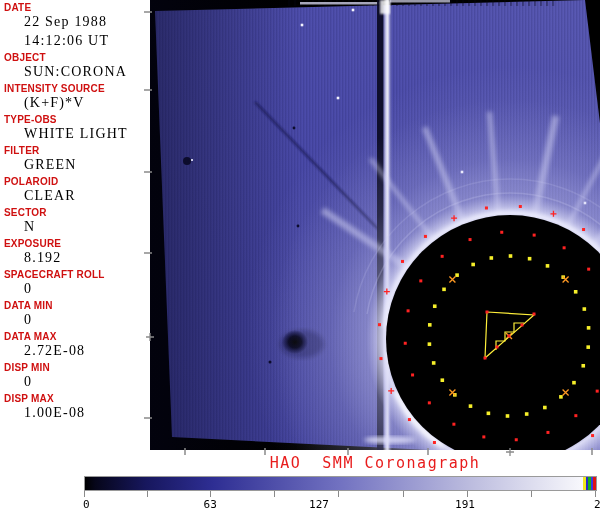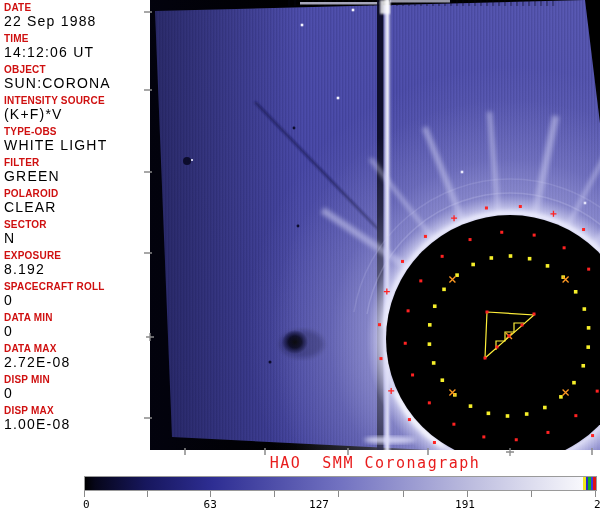--- a/index.html
+++ b/index.html
@@ -4,22 +4,22 @@
 <style>
   html,body{margin:0;padding:0;background:#fff;}
   #app{position:relative;width:600px;height:512px;background:#fff;overflow:hidden;
        font-family:"DejaVu Sans Mono", monospace;}
   
   .sidebar{position:absolute;left:0;top:0;width:132px;height:450px;background:#fff;
            padding:2px 0 0 4px;box-sizing:border-box;z-index:3;}
   .field{margin-bottom:4px;}
   .flabel{font-family:"Liberation Sans", sans-serif;font-weight:bold;font-size:10px;
           line-height:12px;letter-spacing:.2px;color:var(--label-color,#cf1010);white-space:nowrap;}
-  .fvalue{font-family:Liberation Sans, sans-serif;font-size:14px;line-height:15px;
-          letter-spacing:1.2px;color:#000;white-space:nowrap;}
+  .fvalue{font-family:Liberation Serif, serif;font-size:14px;line-height:15px;
+          letter-spacing:1.2px;color:#000;white-space:nowrap;margin-left:20px;}
   
   svg.canvas{position:absolute;left:0;top:0;z-index:1;}
   
   .title{position:absolute;left:150px;top:454px;width:450px;text-align:center;z-index:4;
          font-family:"DejaVu Sans Mono", monospace;font-size:15px;letter-spacing:1.5px;
          white-space:pre;color:var(--title-color,#e81c1c);}
   
   .cbar{position:absolute;left:84px;top:476px;width:511px;height:13px;z-index:4;
         border:1px solid #9a9a9a;box-sizing:content-box;}
   .cbticks{position:absolute;left:0;top:491px;width:600px;height:8px;z-index:4;}
@@ -32,21 +32,20 @@
 <body>
 
 <div id="app" style="--label-color: #cf1010; --title-color: #e81c1c;">
 
   <div class="sidebar">
       <div class="field">
         <div class="flabel">DATE</div>
         <div class="fvalue">22 Sep 1988</div>
       </div>
       <div class="field">
-        <div class="flabel">TIME</div>
         <div class="fvalue">14:12:06 UT</div>
       </div>
       <div class="field">
         <div class="flabel">OBJECT</div>
         <div class="fvalue">SUN:CORONA</div>
       </div>
       <div class="field">
         <div class="flabel">INTENSITY SOURCE</div>
         <div class="fvalue">(K+F)*V</div>
       </div>

